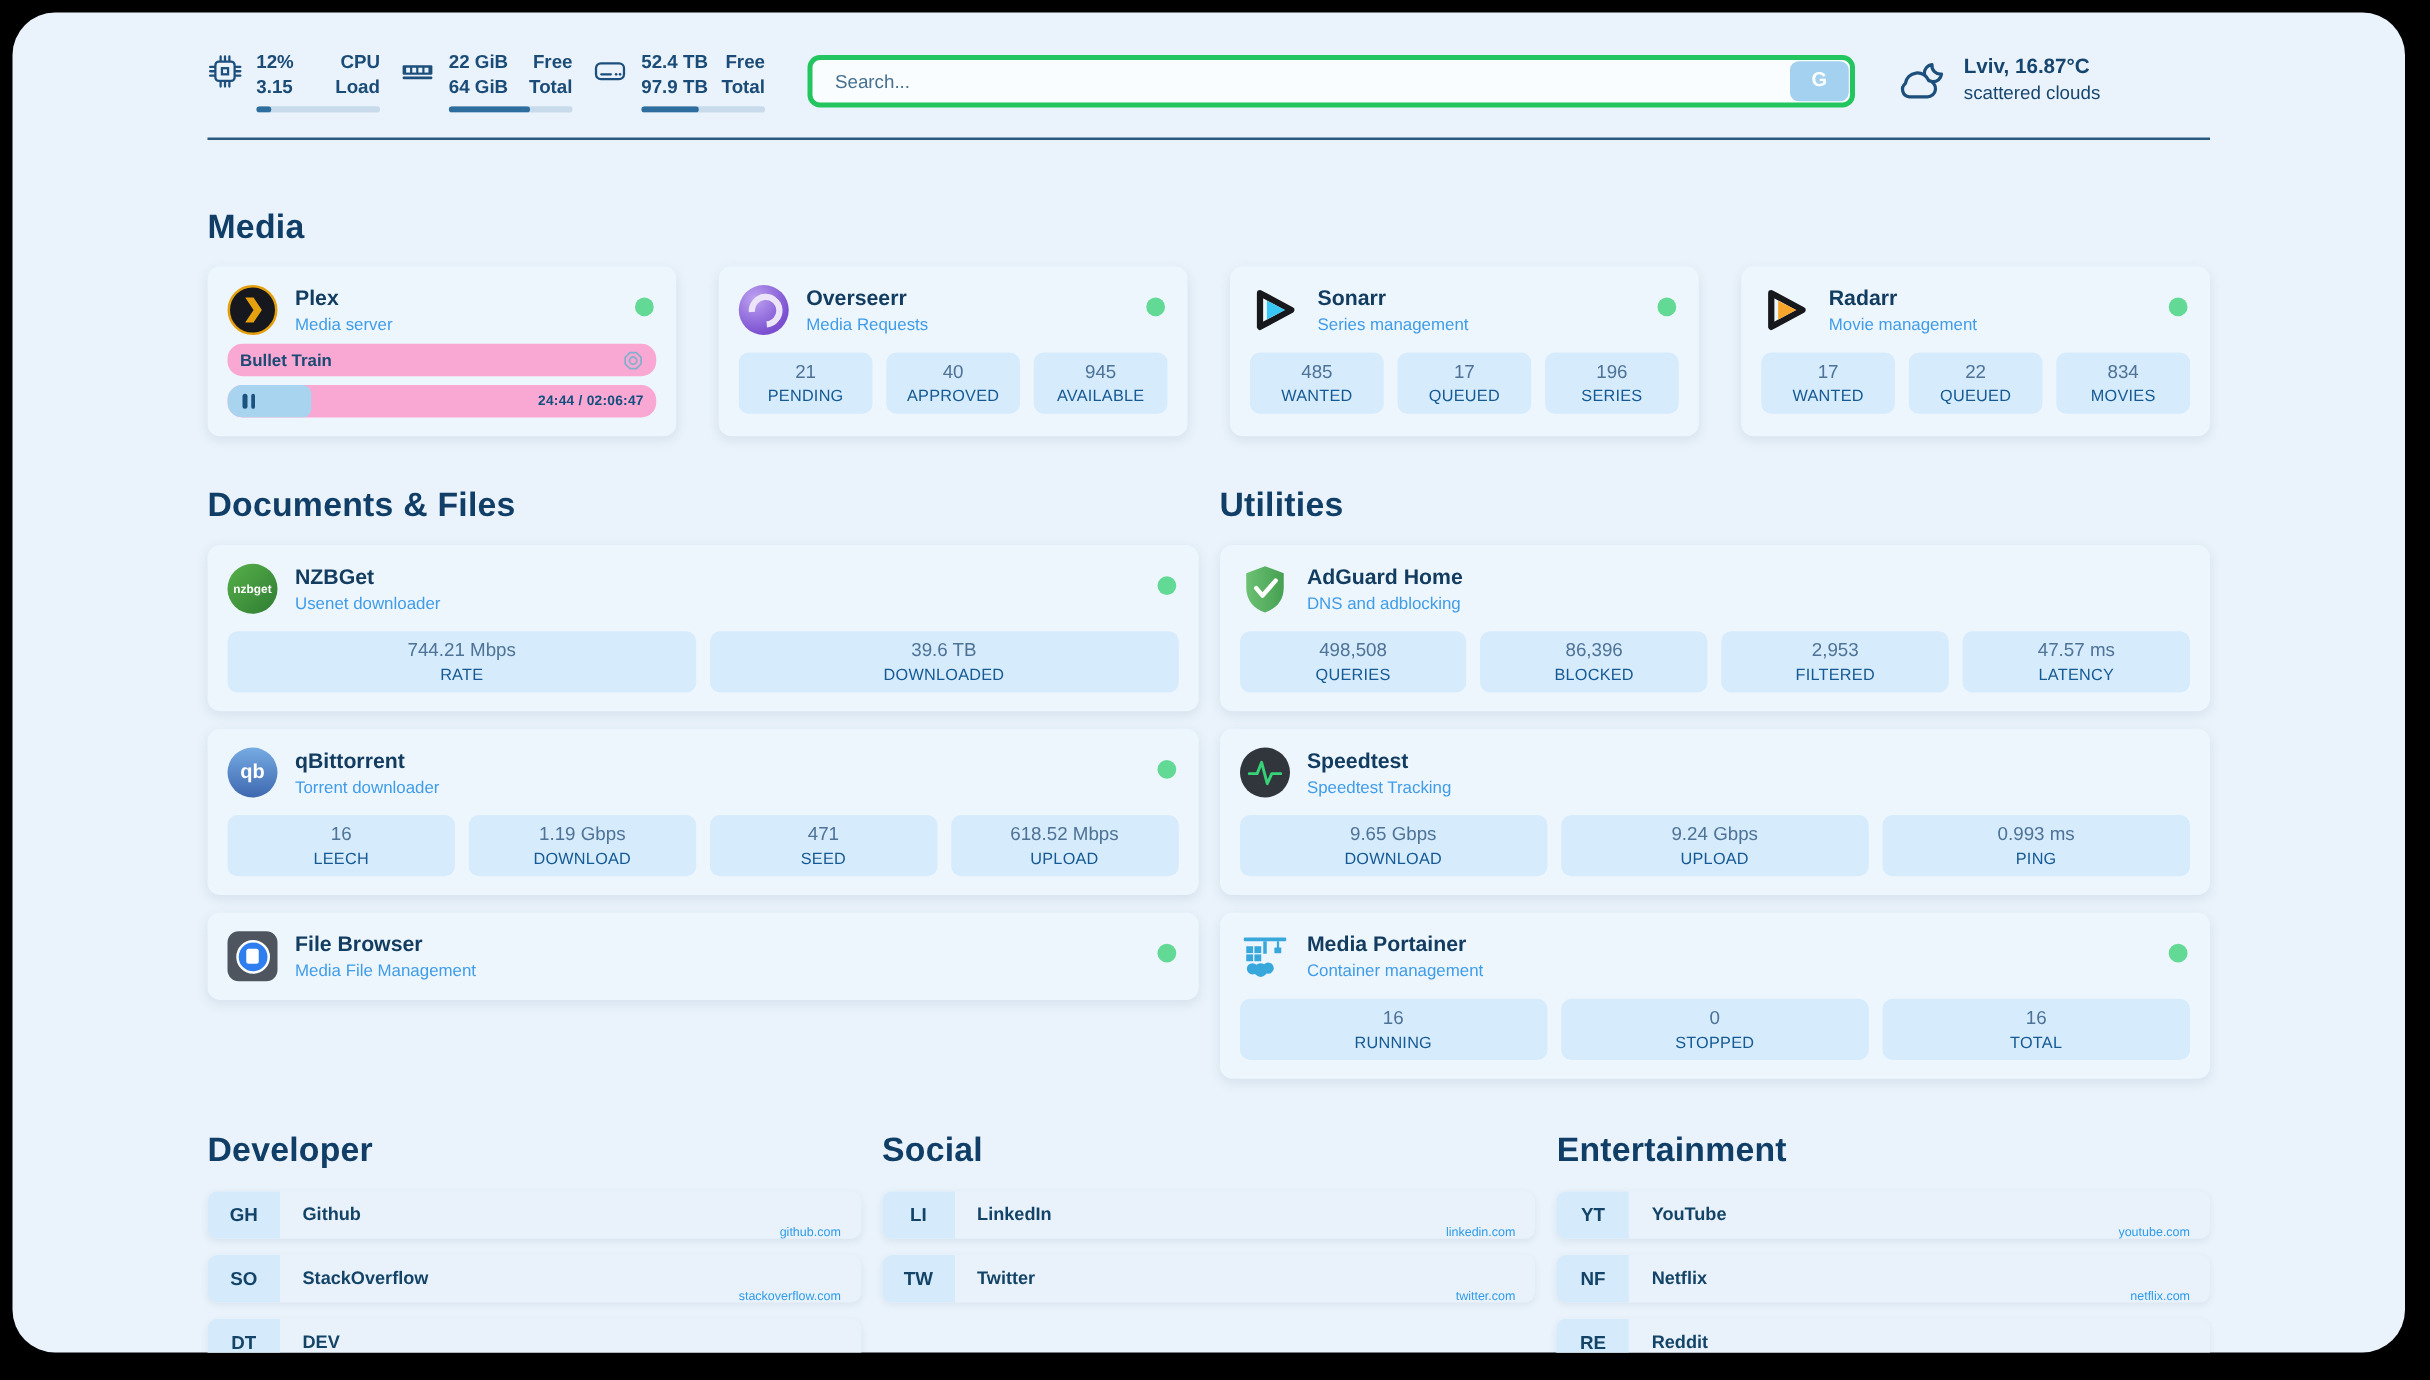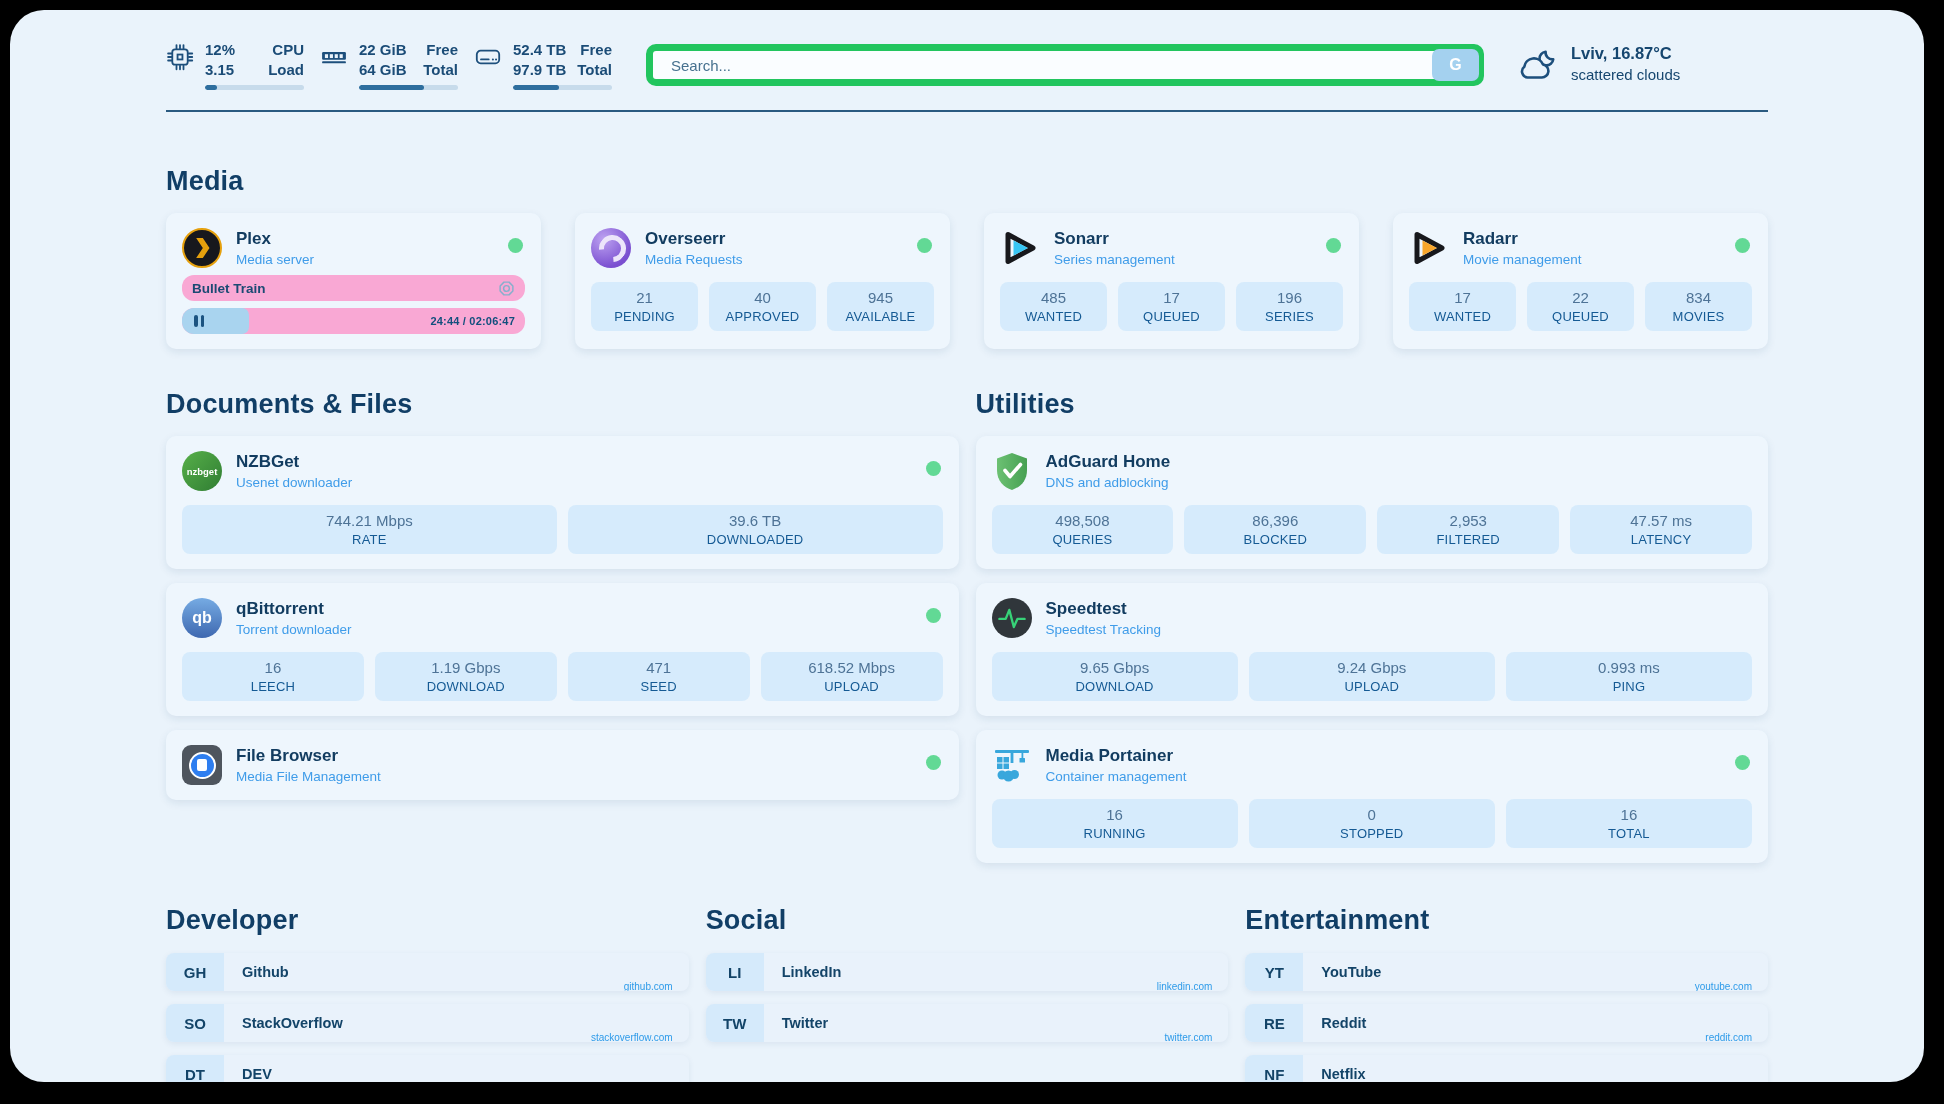--- a/index.html
+++ b/index.html
@@ -23,21 +23,21 @@
   .stat svg { width:28px; height:28px; flex:none; margin-top:3px; }
   .stat-body { flex:1; }
   .stat-rows { display:flex; justify-content:space-between; font-size:15px; font-weight:600; color:#1b4c77; line-height:1.32; }
   .stat-col { display:flex; flex-direction:column; }
   .stat-col.labels { align-items:flex-end; }
   .stat-bar { height:5px; background:#c7dbeb; border-radius:3px; margin-top:5px; overflow:hidden; }
   .stat-fill { height:100%; background:#2e6e9e; border-radius:3px; }
 
   .search-wrap { flex:1; margin:0 32px 0 34px; position:relative; height:42px; }
   .search-input {
-    width:100%; height:100%; border:7px solid #22c55e; border-radius:10px;
+    width:100%; height:100%; border:4px solid #22c55e; border-radius:10px;
     background:#fafdff; padding:0 64px 0 18px; font-size:15px; color:#1b4c77;
     outline:none; font-family:inherit;
   }
   .search-input::placeholder { color:#46718f; opacity:1; }
   .search-btn {
     position:absolute; right:5px; top:5px; bottom:5px; width:47px;
     background:#a4d1ef; border-radius:7px; color:#fff;
     font-size:16px; font-weight:700; display:flex; align-items:center; justify-content:center;
     cursor:pointer;
   }
@@ -552,26 +552,26 @@
 
     <div>
       <h2 class="section-title">Entertainment</h2>
       <div class="bm-list">
         <div class="bm-row">
           <span class="bm-abbr">YT</span>
           <span class="bm-name">YouTube</span>
           <span class="bm-url">youtube.com</span>
         </div>
         <div class="bm-row">
+          <span class="bm-abbr">NF</span>
+          <span class="bm-name">Netflix</span>
+          <span class="bm-url">netflix.com</span>
+        </div>
+        <div class="bm-row">
           <span class="bm-abbr">RE</span>
           <span class="bm-name">Reddit</span>
           <span class="bm-url">reddit.com</span>
         </div>
-        <div class="bm-row">
-          <span class="bm-abbr">NF</span>
-          <span class="bm-name">Netflix</span>
-          <span class="bm-url">netflix.com</span>
-        </div>
       </div>
     </div>
   </div>
 
 </div>
 
 </body></html>

